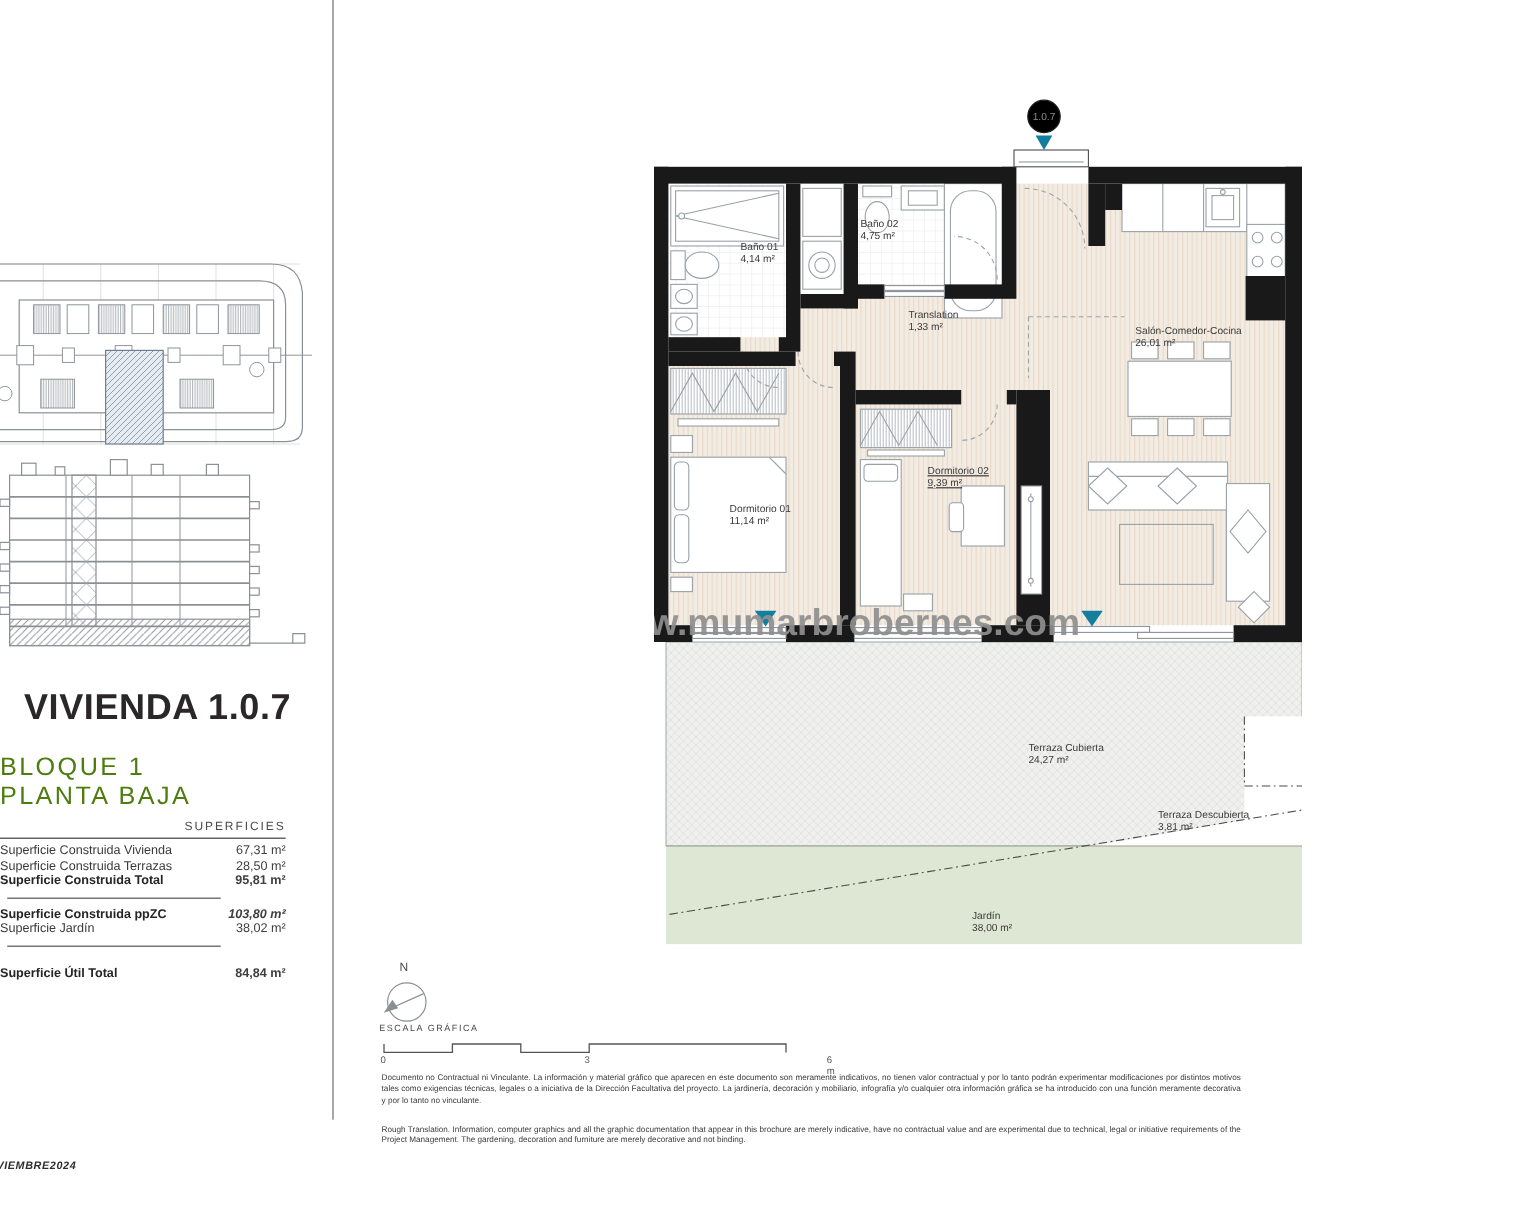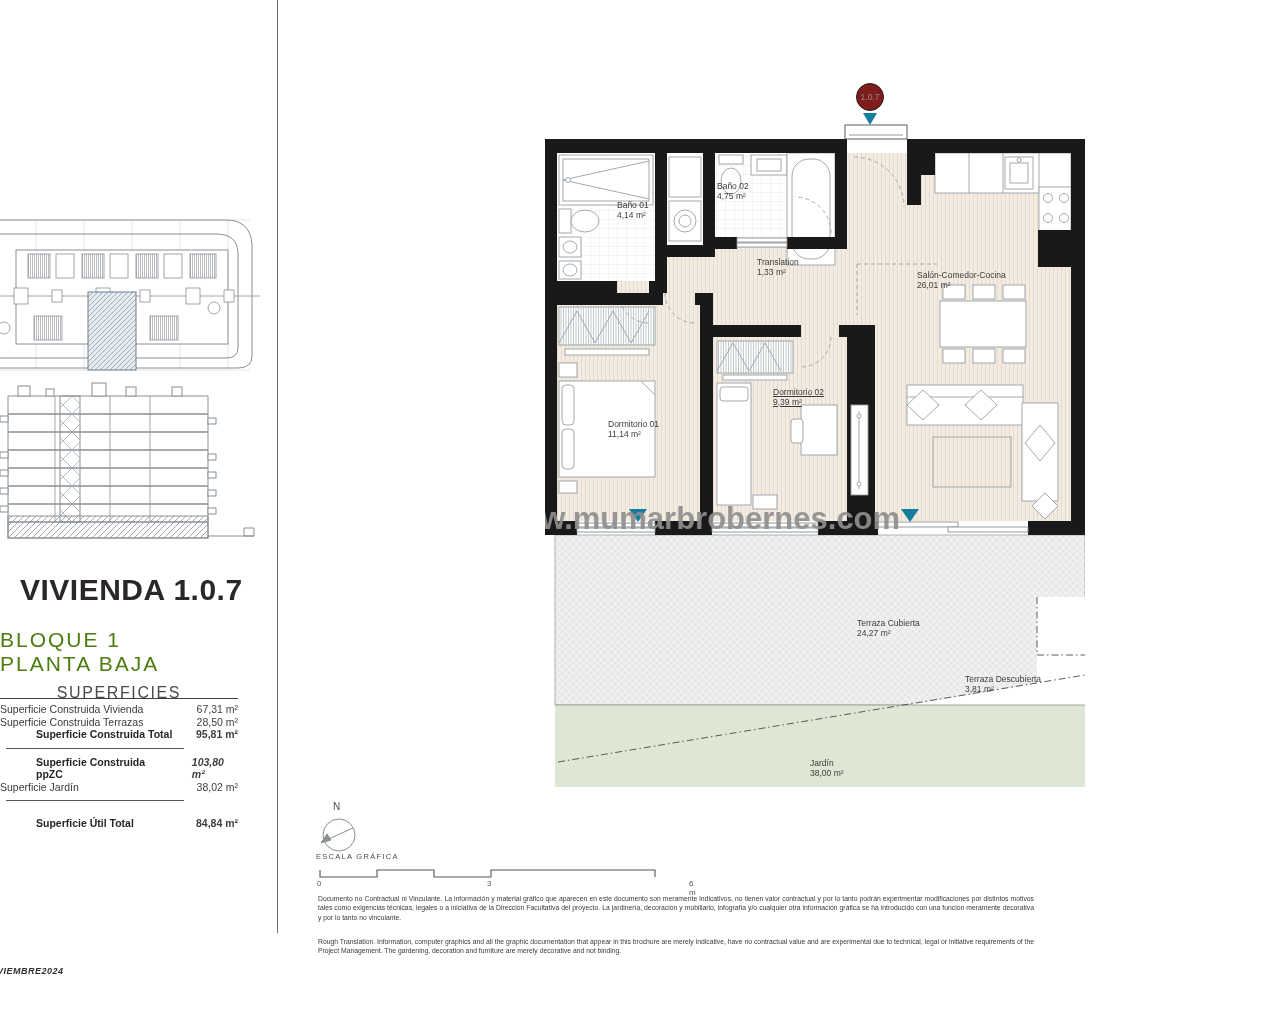--- a/index.html
+++ b/index.html
@@ -5,43 +5,43 @@
   html,body{margin:0;padding:0;background:#fff;}
   #page{position:relative;width:1280px;height:1024px;background:#fff;overflow:hidden;
         font-family:"Liberation Sans",sans-serif;color:#3a3a3a;}
 
   
   #divider{position:absolute;left:277px;top:0;width:1px;height:933px;background:#6e6e6e;}
   #title{position:absolute;left:20px;top:573px;width:230px;font-size:30px;font-weight:800;
          letter-spacing:.5px;color:#2b2728;}
   #block-floor{position:absolute;left:0;top:628px;width:238px;text-align:left;
          font-size:21px;font-weight:300;letter-spacing:2px;color:#4d7c0f;line-height:24px;}
-  #surf-title{position:absolute;left:0;top:684px;width:238px;text-align:center;
-         font-size:16px;letter-spacing:1.6px;color:#4a4a4a;}
+  #surf-title{position:absolute;left:0;top:684px;width:238px;text-align:right;
+         font-size:10px;letter-spacing:1.6px;color:#4a4a4a;}
   #surf-rule{position:absolute;left:0;top:698px;width:238px;border-top:1.2px solid #3f3f3f;}
   #surf-table{position:absolute;left:0;top:703px;width:238px;font-size:10.5px;line-height:12.5px;}
   .srow{display:flex;justify-content:space-between;gap:22px;}
   .srow .v{color:#3f3f3f;}
-  .srow.bold{font-weight:700;color:#262626;margin-left:36px;}
+  .srow.bold{font-weight:700;color:#262626;}
   .srow.italicv .v{font-style:italic;}
   .subrule{width:178px;border-top:1px solid #555;margin:7px 0 7px 6px;}
   .gap{height:9px;}
   #stamp{position:absolute;left:-3px;top:966px;font-size:9px;font-style:italic;
          font-weight:600;color:#2e2e2e;letter-spacing:.5px;}
 
   
   #siteplan{position:absolute;left:0;top:210px;width:266px;height:172px;}
   #elevation{position:absolute;left:0;top:378px;width:266px;height:192px;}
 
   
   #plan{position:absolute;left:545px;top:75px;width:540px;height:712px;overflow:hidden;}
   #plan svg{position:absolute;left:0;top:0;}
   #unit-marker{position:absolute;left:311px;top:8px;width:28px;height:28px;border:1.6px solid #1d1d1d;
          border-radius:50%;display:flex;align-items:center;justify-content:center;
-         font-size:8.5px;color:#8d8d8d;background:#7f1d1d;box-sizing:border-box;}
+         font-size:8.5px;color:#8d8d8d;background:#000000;box-sizing:border-box;}
   .rlabel{position:absolute;font-size:8.5px;line-height:9.5px;color:#3b3b3b;white-space:nowrap;}
   #watermark{position:absolute;left:-52px;top:426px;font-size:31px;font-weight:700;
          color:#8f8f8f;opacity:.92;white-space:nowrap;letter-spacing:0;}
 
   
   #scaleblock{position:absolute;left:310px;top:795px;width:372px;height:100px;}
   #north-n{position:absolute;left:23px;top:6px;font-size:10px;color:#4c4c4c;}
   #escala{position:absolute;left:6px;top:57px;font-size:7.5px;letter-spacing:1.3px;color:#4a4a4a;}
   .tick{position:absolute;top:84px;font-size:8px;color:#555;}
 
@@ -357,21 +357,21 @@
         <div>4,14 m²</div>
     </div>
     <div class="rlabel" style="left:172px;top:107px;">
       <div>Baño 02</div>
         <div>4,75 m²</div>
     </div>
     <div class="rlabel" style="left:212px;top:183px;">
       <div>Translation</div>
         <div>1,33 m²</div>
     </div>
-    <div class="rlabel" style="left:372px;top:196px;">
+    <div class="rlabel" style="left:360px;top:196px;padding-left:41px;">
       <div>Salón-Comedor-Cocina</div>
         <div>26,01 m²</div>
     </div>
     <div class="rlabel" style="left:63px;top:345px;">
       <div>Dormitorio 01</div>
         <div>11,14 m²</div>
     </div>
     <div class="rlabel" style="left:228px;top:313px;text-decoration:underline;">
       <div>Dormitorio 02</div>
         <div>9,39 m²</div>

